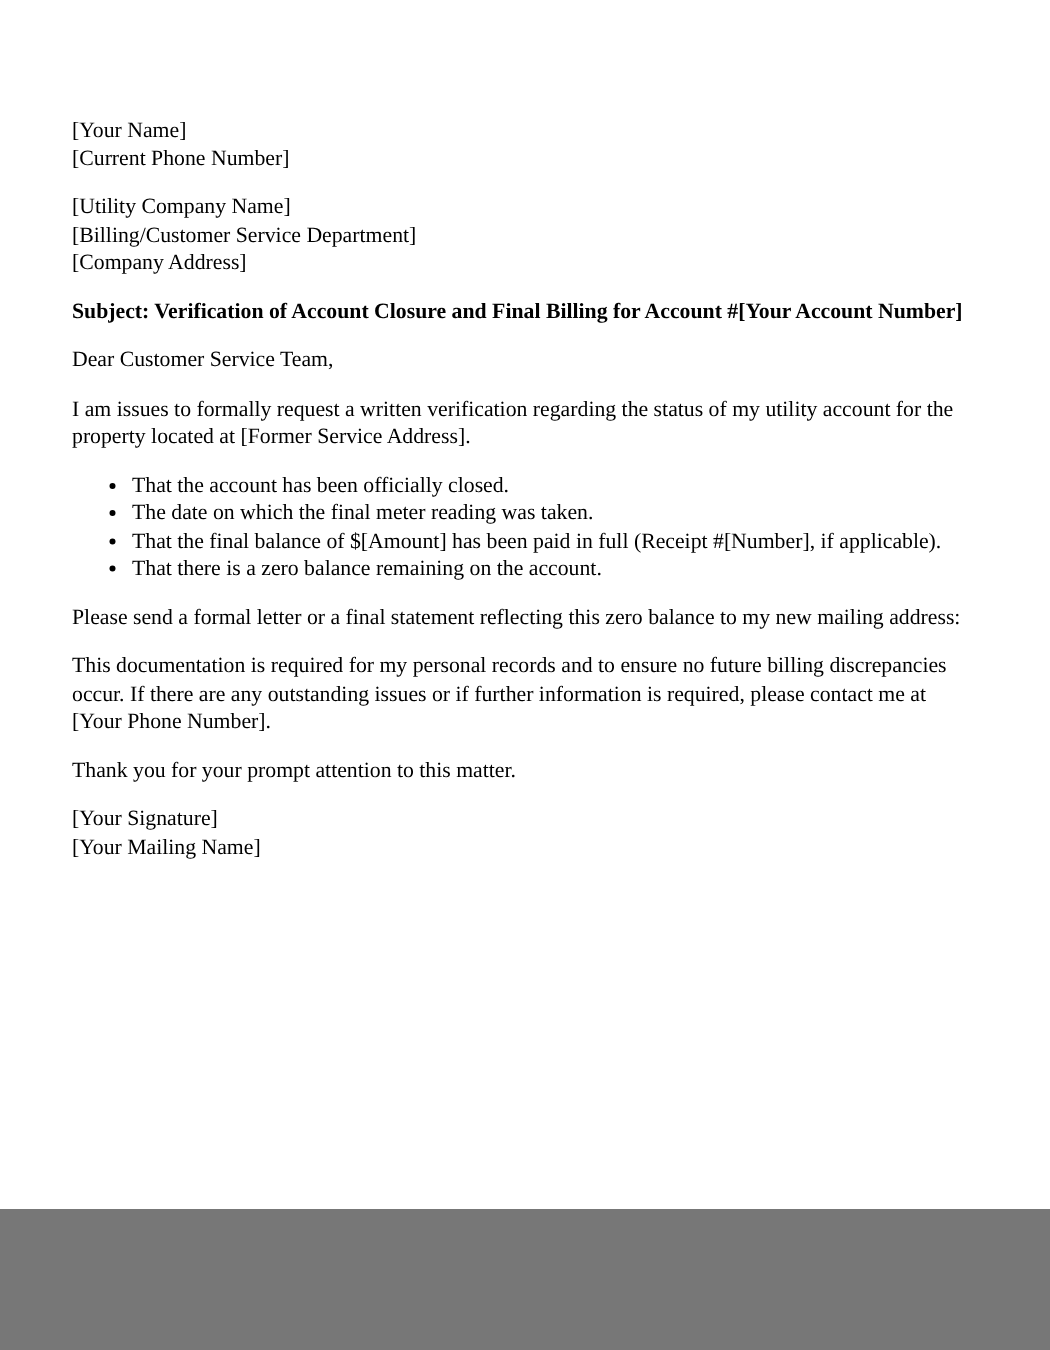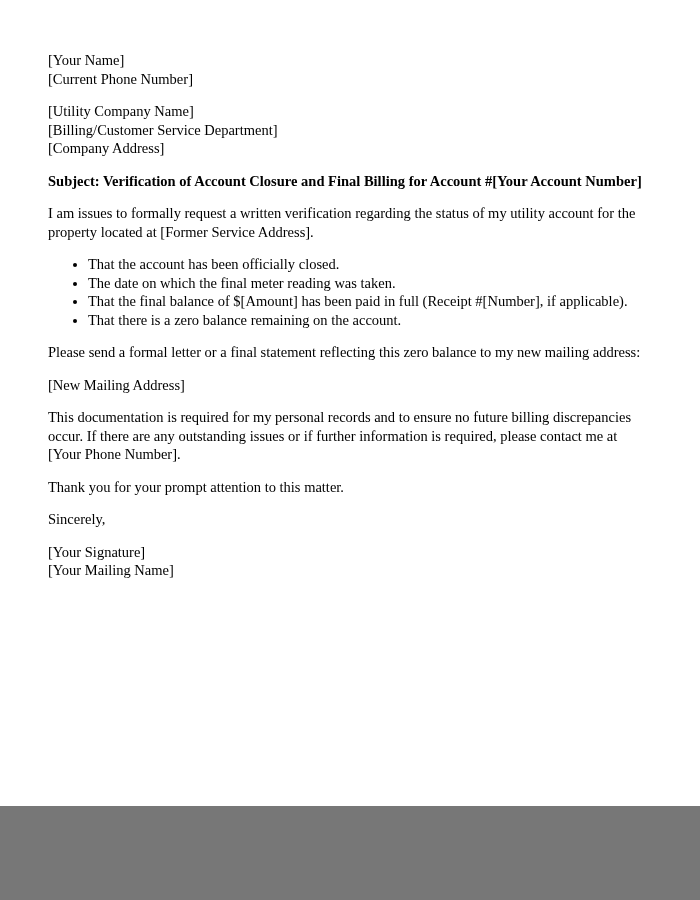--- a/index.html
+++ b/index.html
@@ -16,21 +16,21 @@
   }
 
   .page {
     width: 700px;
     height: 806px;
     background: var(--page-bg, #ffffff);
     overflow: hidden;
   }
 
   .letter {
-    padding: 51px 48px 0 48px;
+    padding: 78px 48px 0 48px;
     color: var(--text-color, #000000);
     font-size: 14.5px;
     line-height: 18.5px;
   }
 
   .block { margin-bottom: 14px; }
 
   .subject { font-weight: bold; }
 
   ul.confirm-list {
@@ -52,42 +52,41 @@
 
 
     <div class="block">
       <div>[Utility Company Name]</div>
       <div>[Billing/Customer Service Department]</div>
       <div>[Company Address]</div>
     </div>
 
     <div class="block subject">Subject: Verification of Account Closure and Final Billing for Account #[Your Account Number]</div>
 
+    <div class="block">Dear Customer Service Team,</div>
 
     <div class="block">I am issues to formally request a written verification regarding the status of my utility account for the property located at [Former Service Address].</div>
 
 
     <ul class="confirm-list">
       <li>That the account has been officially closed.</li>
       <li>The date on which the final meter reading was taken.</li>
       <li>That the final balance of $[Amount] has been paid in full (Receipt #[Number], if applicable).</li>
       <li>That there is a zero balance remaining on the account.</li>
     </ul>
 
     <div class="block">Please send a formal letter or a final statement reflecting this zero balance to my new mailing address:</div>
 
     <div class="block">
-      <div>[New Mailing Address]</div>
     </div>
 
     <div class="block">This documentation is required for my personal records and to ensure no future billing discrepancies occur. If there are any outstanding issues or if further information is required, please contact me at [Your Phone Number].</div>
 
     <div class="block">Thank you for your prompt attention to this matter.</div>
 
-    <div class="block">Sincerely,</div>
 
     <div class="block">
       <div>[Your Signature]</div>
       <div>[Your Mailing Name]</div>
     </div>
 
   </div>
 </div>
 
 </body></html>

